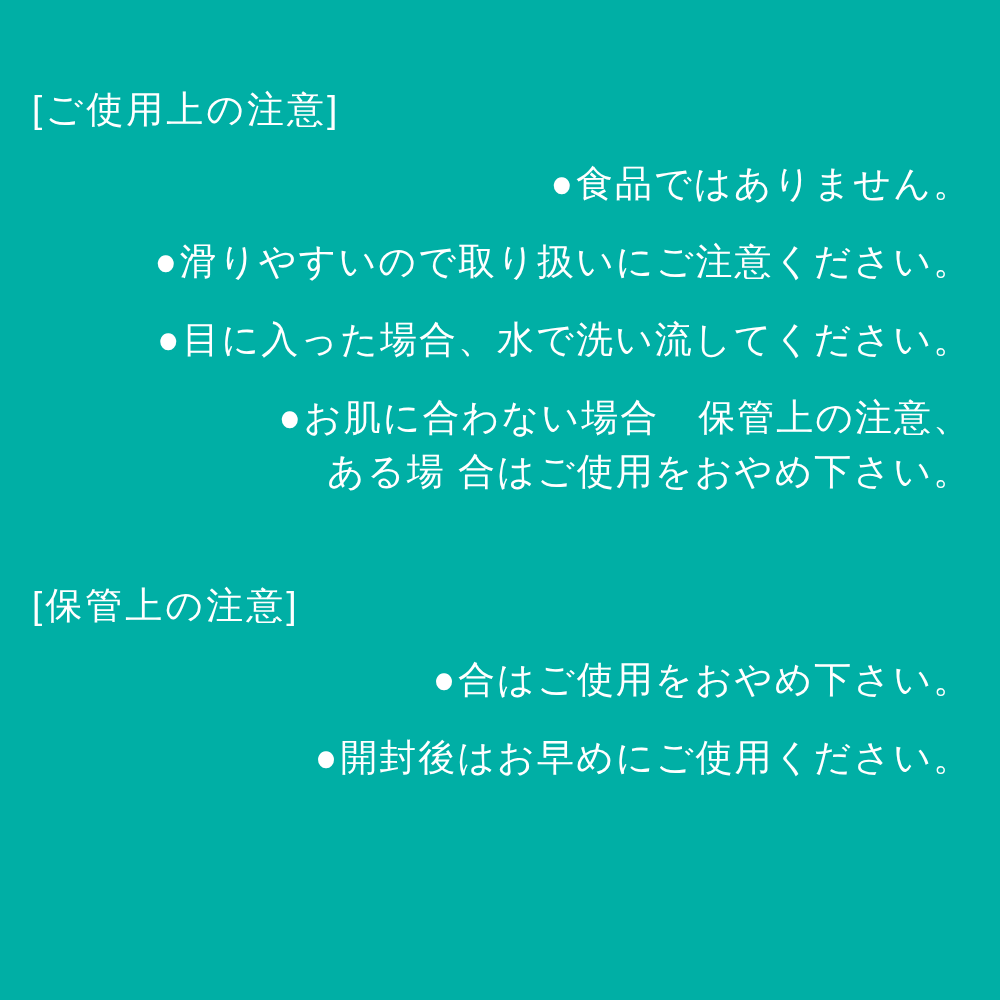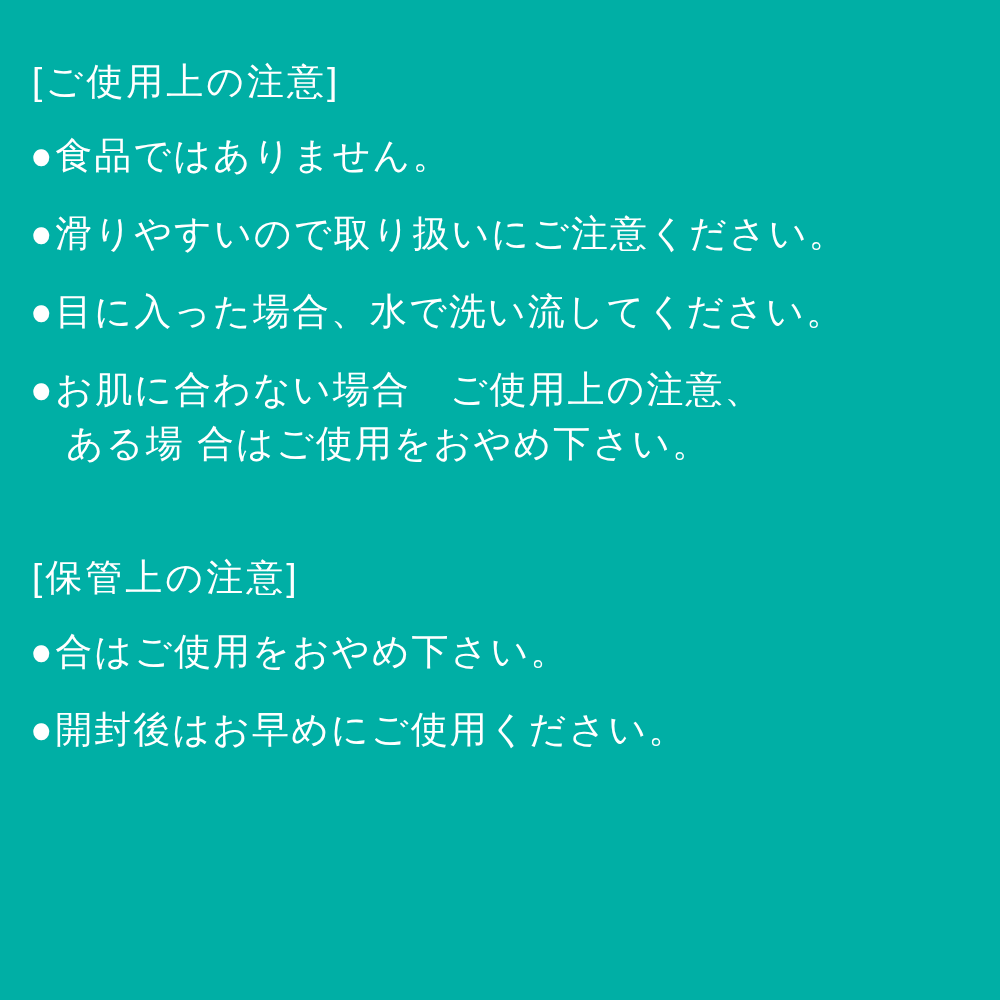--- a/index.html
+++ b/index.html
@@ -11,31 +11,32 @@
     height: 1000px;
     background: #00AFA5;
     color: #FFFFFF;
     font-family: "Liberation Sans", "DejaVu Sans", sans-serif;
     overflow: hidden;
   }
   .page {
     box-sizing: border-box;
     width: 1000px;
     height: 1000px;
-    padding: 60px 28px 0 30px;
+    padding: 88px 28px 0 30px;
   }
   .section-heading {
     font-size: 37px;
     font-weight: normal;
     letter-spacing: 3px;
     line-height: 44px;
     margin: 0 0 30px 2px;
   }
   .item {
     margin: 4px 0 34px 0;
+    text-align: right;
   }
   .line {
     font-size: 37px;
     letter-spacing: 2px;
     line-height: 44px;
     white-space: nowrap;
   }
   .line-continued {
     margin-left: 36px;
     margin-top: 10px;
@@ -71,21 +72,21 @@
     </div>
 
     <div class="item">
       <div class="line">
         <span class="bullet">●</span><span>目に入った場合、水で洗い流してください。</span>
       </div>
     </div>
 
     <div class="item">
       <div class="line">
-        <span class="bullet">●</span><span>お肌に合わない場合　ご使用上の注意、</span>
+        <span class="bullet">●</span><span>お肌に合わない場合　保管上の注意、</span>
       </div>
       <div class="line line-continued">ある場 合はご使用をおやめ下さい。</div>
     </div>
   </section>
 
   <section class="section-storage">
     <h2 class="section-heading">[保管上の注意]</h2>
 
     <div class="item">
       <div class="line">

